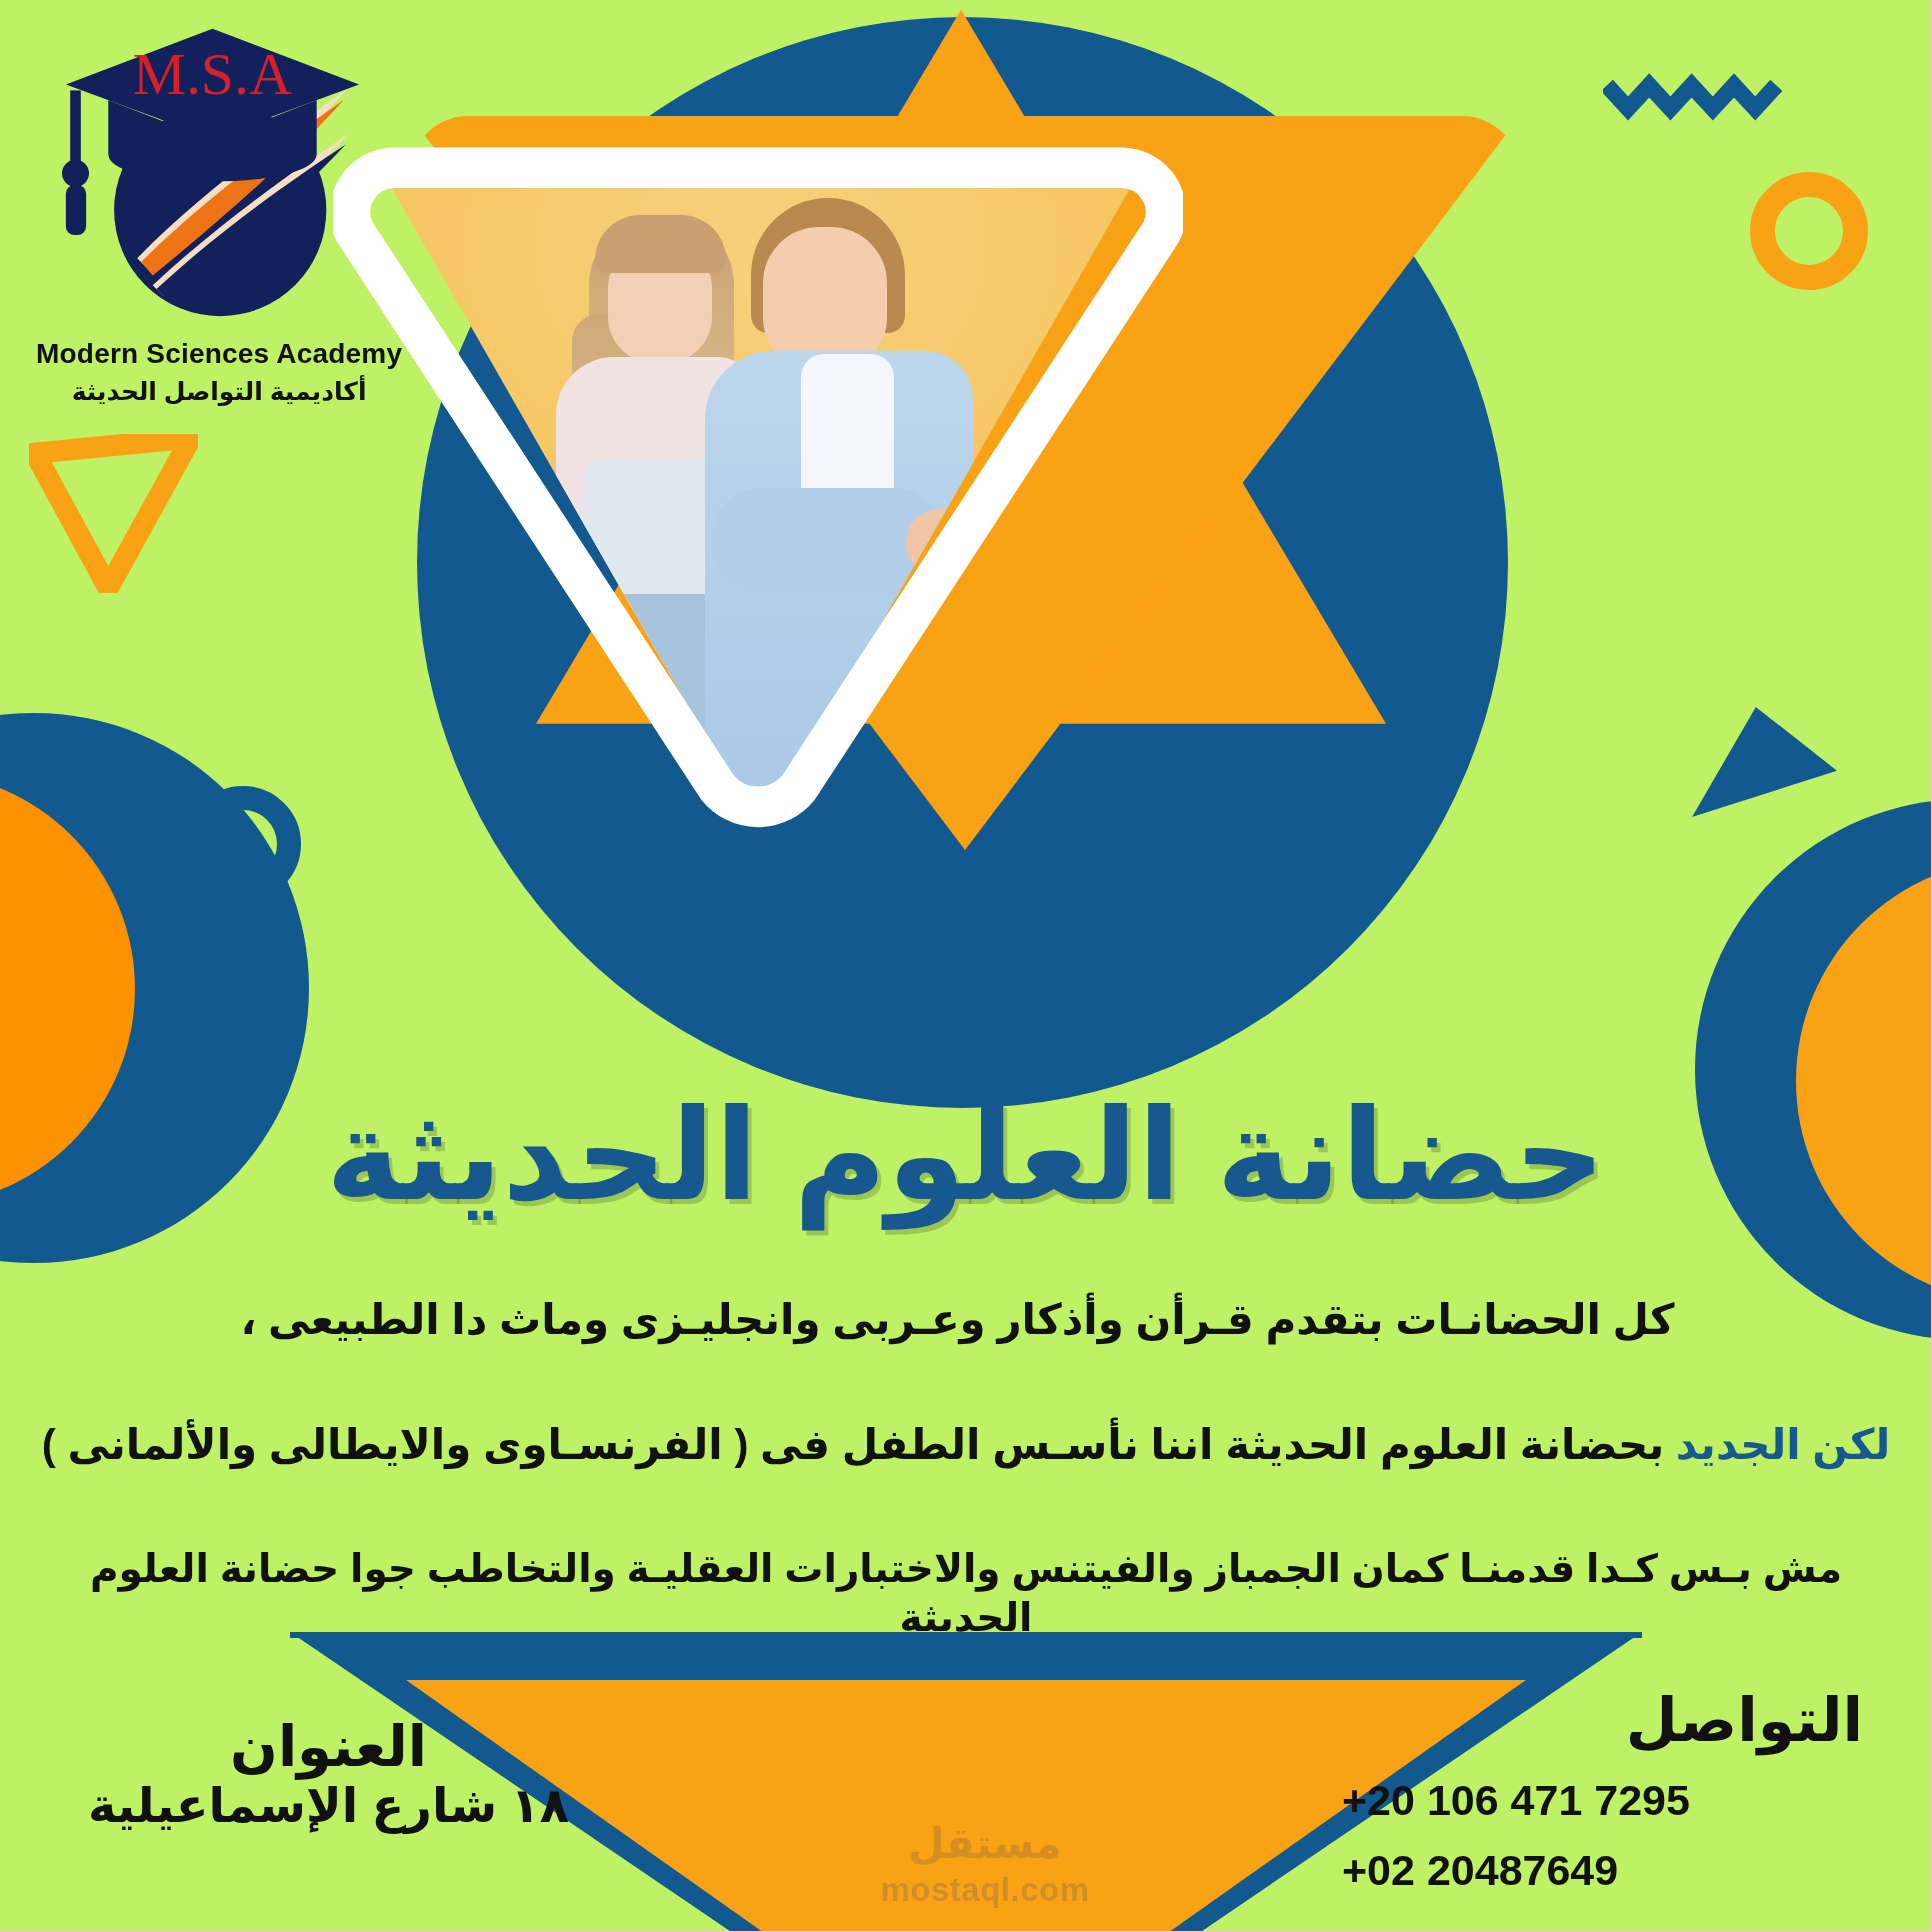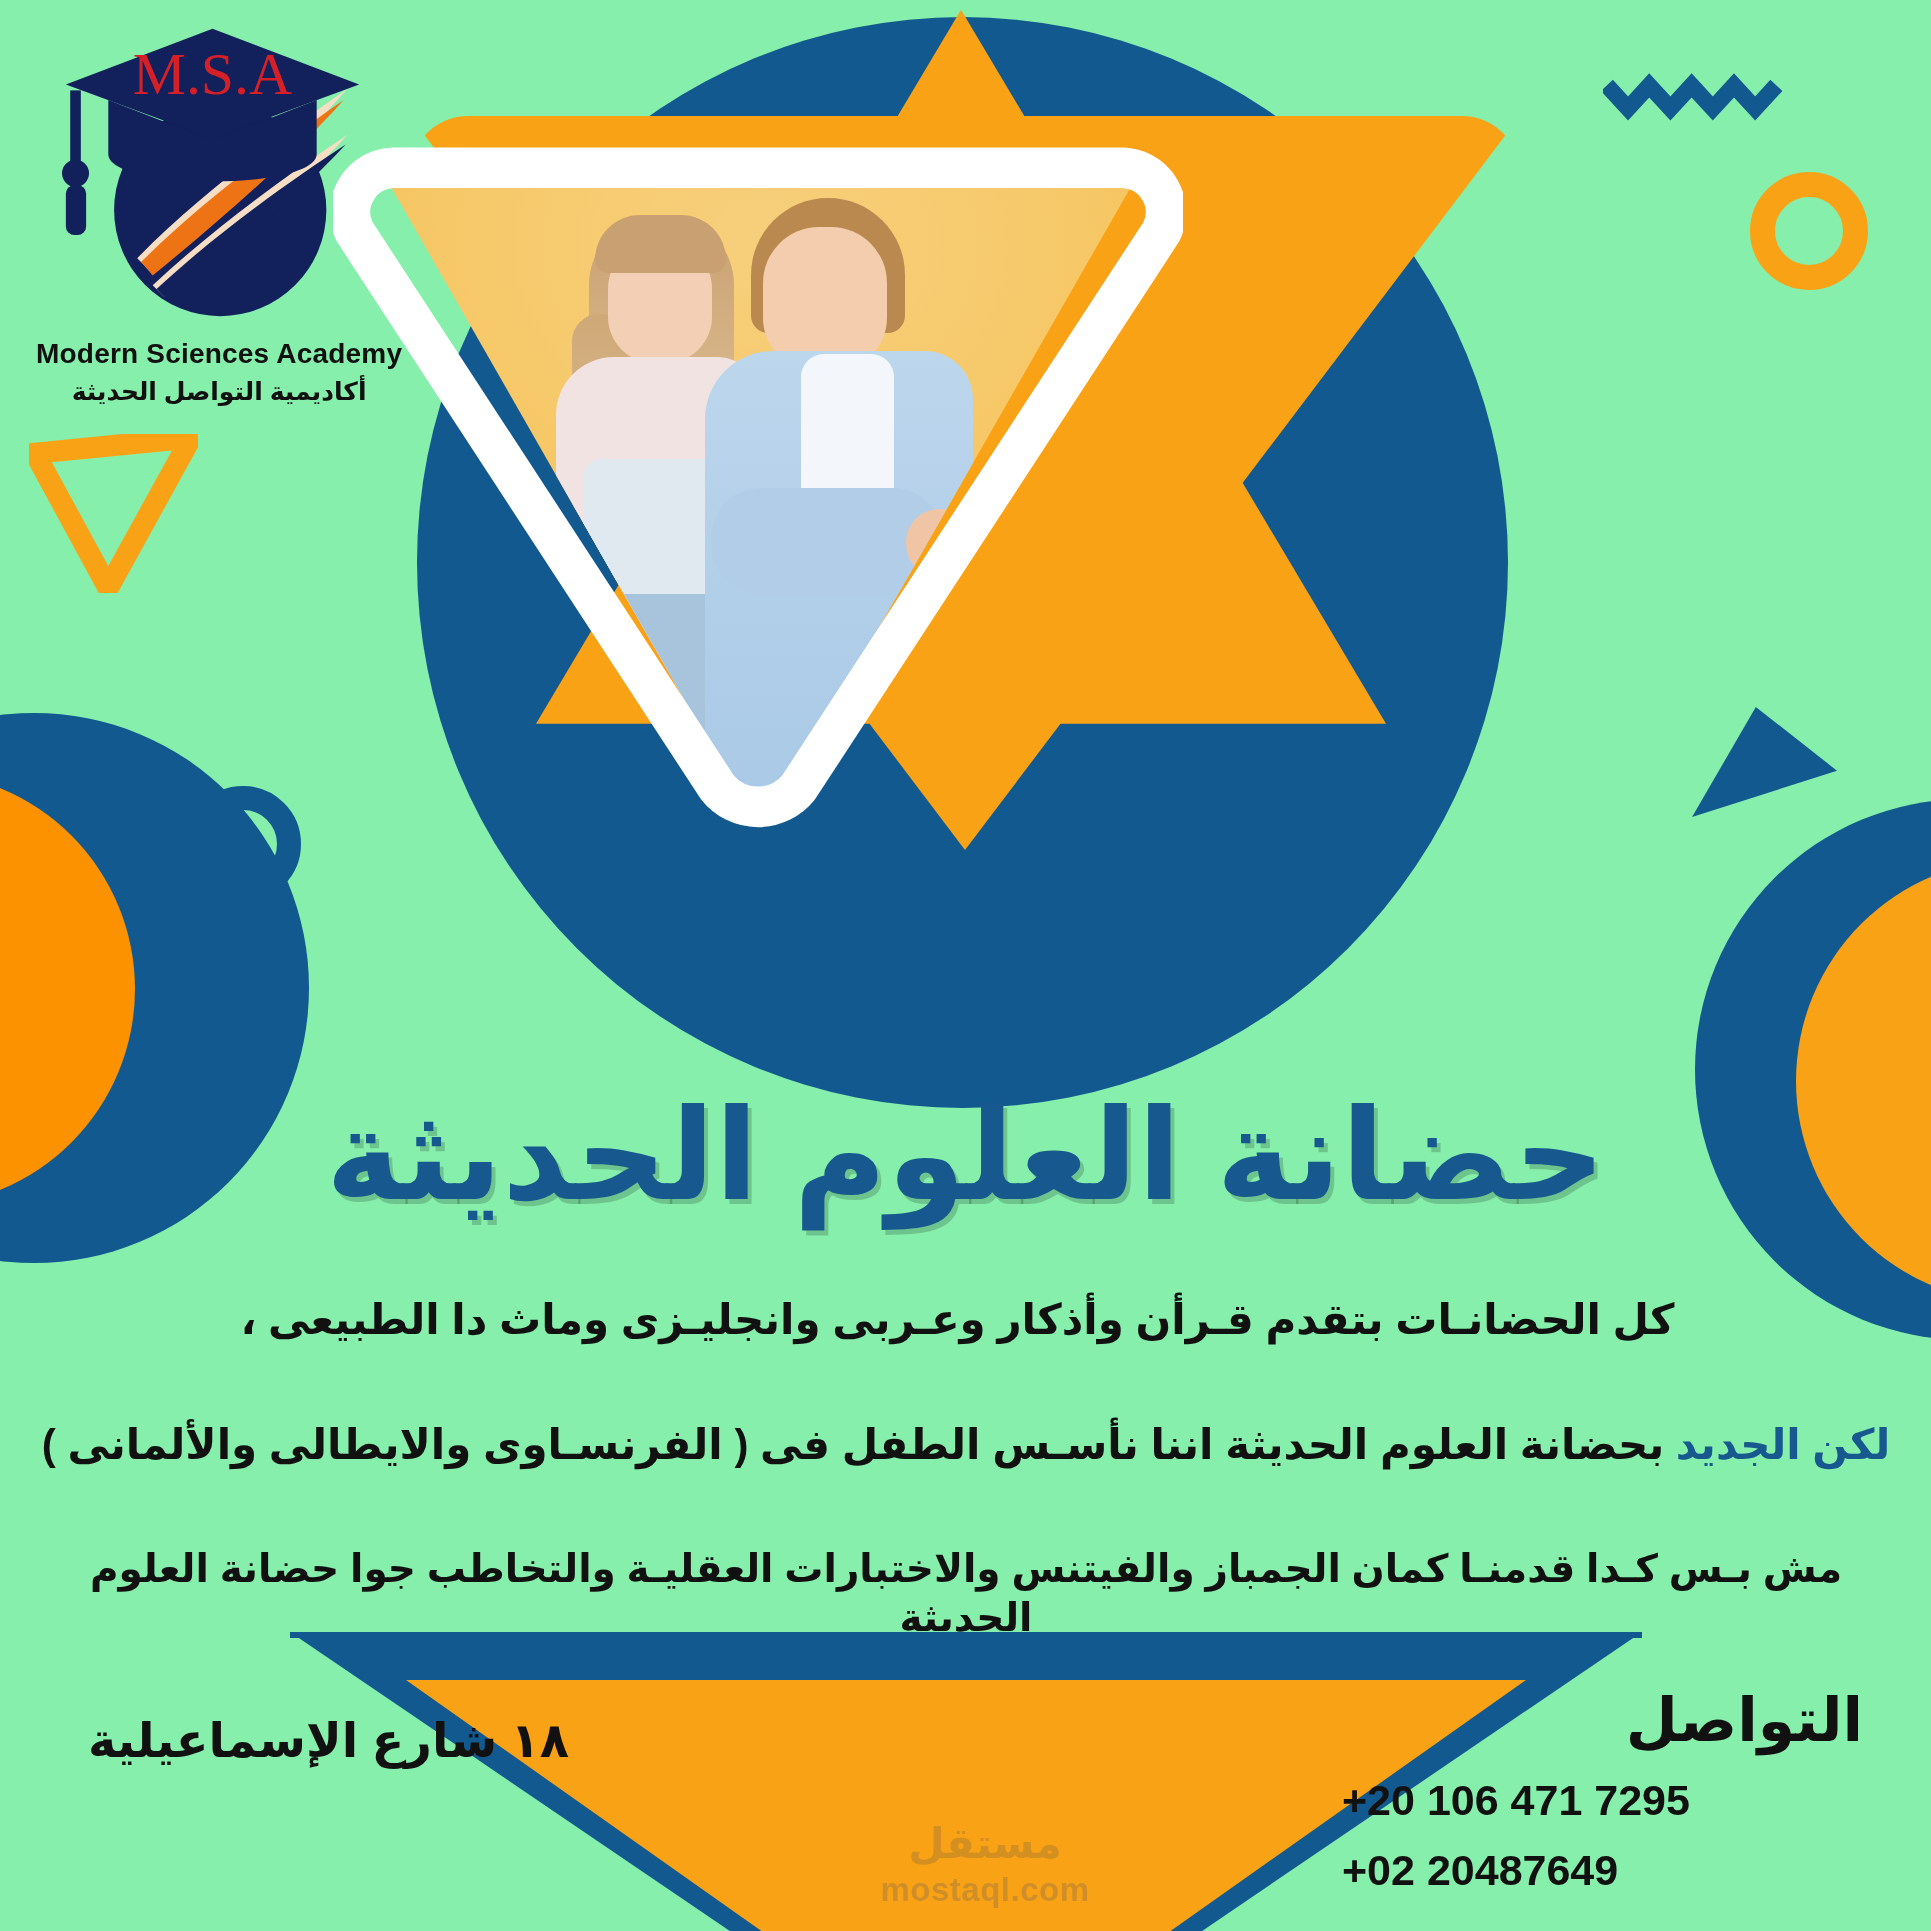--- a/index.html
+++ b/index.html
@@ -2,21 +2,21 @@
 <html><head>
 <meta charset="utf-8">
 <style>
   html,body{margin:0;padding:0;}
   body{
     width:1931px;height:1931px;
     background:#f5dec4;
     font-family:"Liberation Sans","DejaVu Sans",sans-serif;
     overflow:hidden;
   }
-  #poster{position:relative;width:1931px;height:1931px;overflow:hidden;background:#86efac;}
+  #poster{position:relative;width:1931px;height:1931px;overflow:hidden;background:#bef264;}
 
   
   .deco{position:absolute;}
 
   
   .zigzag{left:1603px;top:68px;width:183px;height:53px;}
 
   
   .ring{border-radius:50%;}
   .ring-orange-tr{left:1750px;top:172px;width:118px;height:118px;border:25px solid #faa215;box-sizing:border-box;}
@@ -211,17 +211,18 @@
     <div class="wm-en">mostaql.com</div>
   </div>
 
   <div class="contact-block">
     <div class="contact-title">التواصل</div>
     <div class="phone">+20 106 471 7295</div>
     <div class="phone">+02 20487649</div>
   </div>
 
   <div class="address-block">
+    <div class="address-title">العنوان</div>
     <div class="address-line">١٨ شارع الإسماعيلية</div>
   </div>
 
 </div>
 
 
 </body></html>

